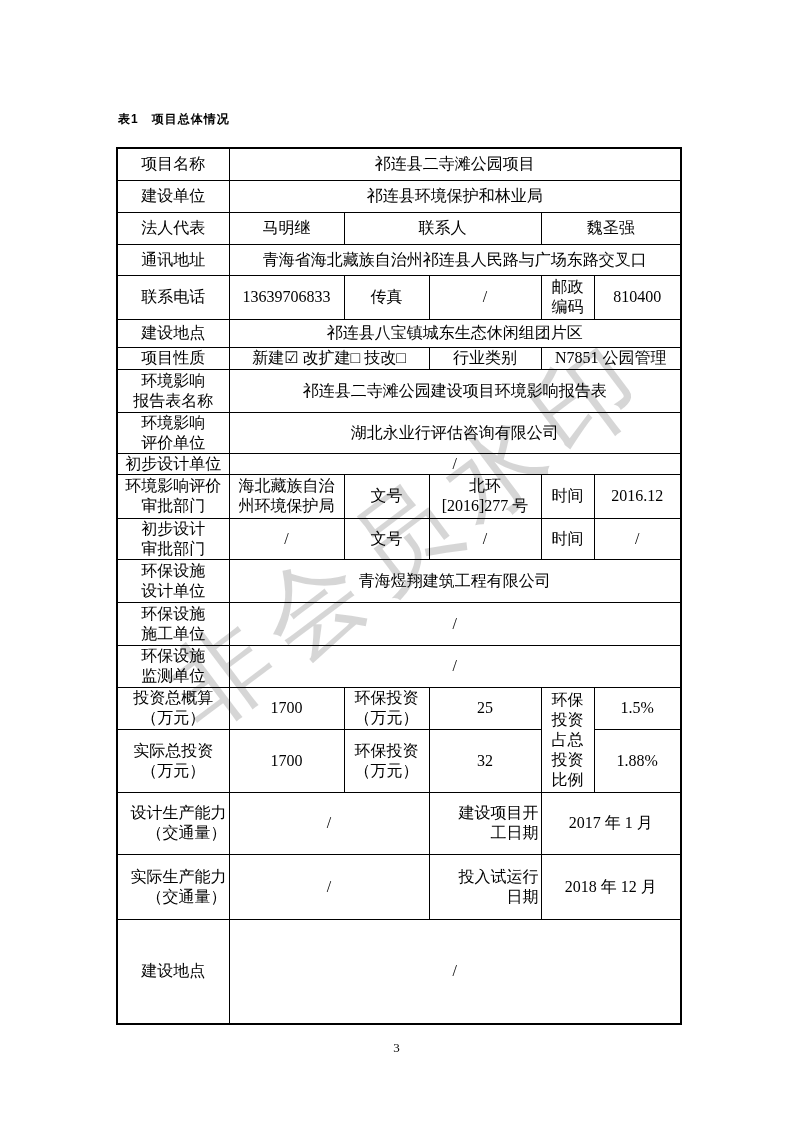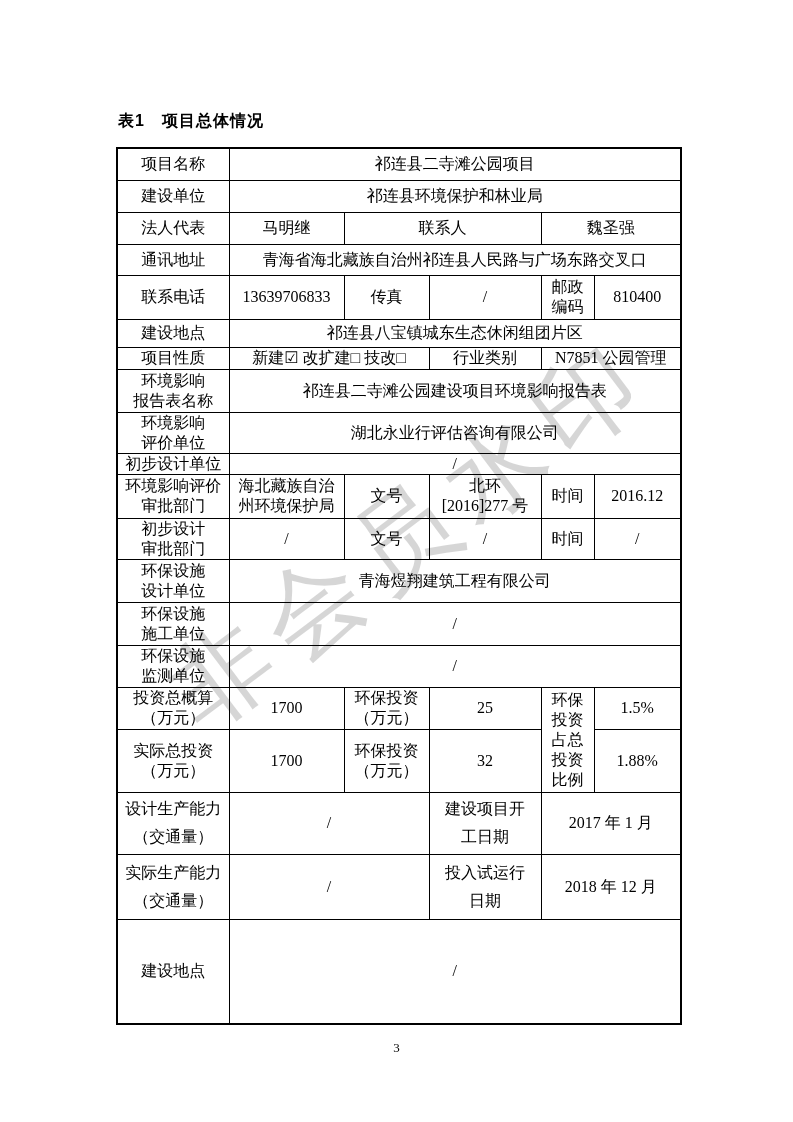--- a/index.html
+++ b/index.html
@@ -19,21 +19,21 @@
     letter-spacing:14px;
     color:rgba(0,0,0,0.16);
     white-space:nowrap;
     font-family:"Liberation Sans","DejaVu Sans",sans-serif;
     z-index:0;
     user-select:none;
   }
   .doc-title{
     position:absolute;
     left:118px;top:111px;
-    font-size:16px;
+    font-size:12px;
     font-weight:bold;
     font-family:"Liberation Sans","DejaVu Sans",sans-serif;
     z-index:1;
     letter-spacing:1px;
   }
   table.main{
     position:absolute;
     left:116px;top:147px;
     width:564px;
     border-collapse:collapse;
@@ -46,21 +46,22 @@
     border:1px solid #000;
     text-align:center;
     vertical-align:middle;
     font-size:16px;
     line-height:20px;
     padding:0 2px;
     white-space:pre-line;
     overflow:hidden;
   }
   table.main td.spread{
-    line-height:28px;
+    line-height:20px;
+    text-align:right;
   }
   .page-number{
     position:absolute;
     left:0;right:0;
     top:1040px;
     text-align:center;
     font-size:13px;
     z-index:1;
   }
 </style>

